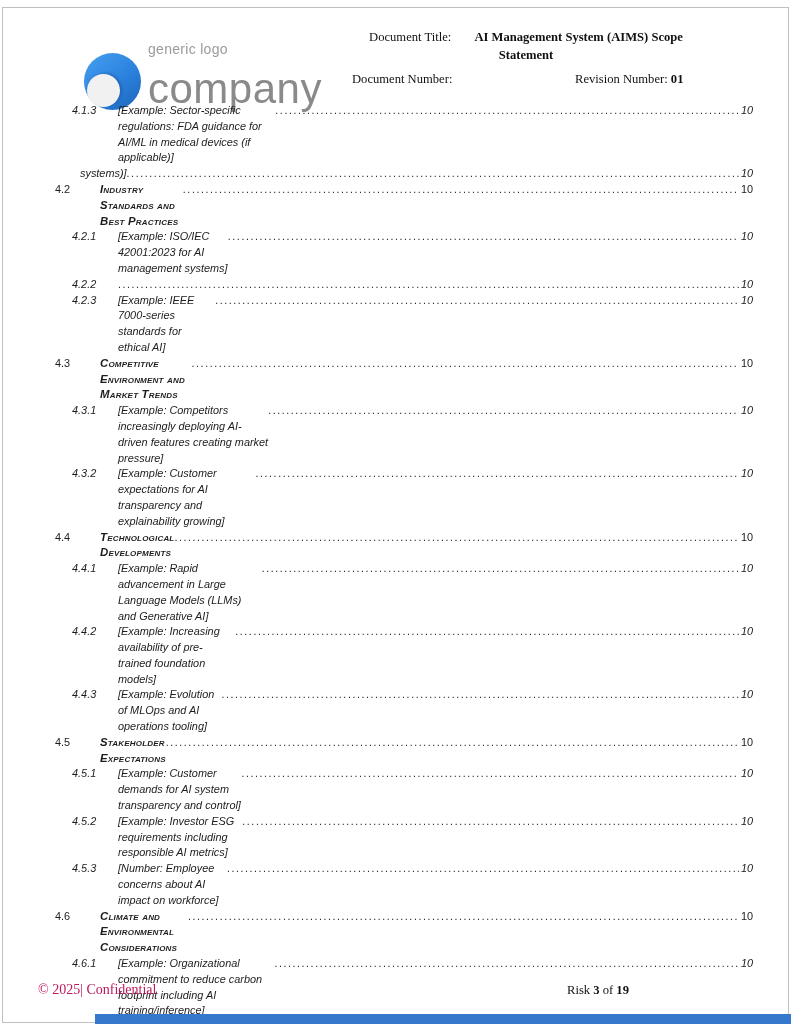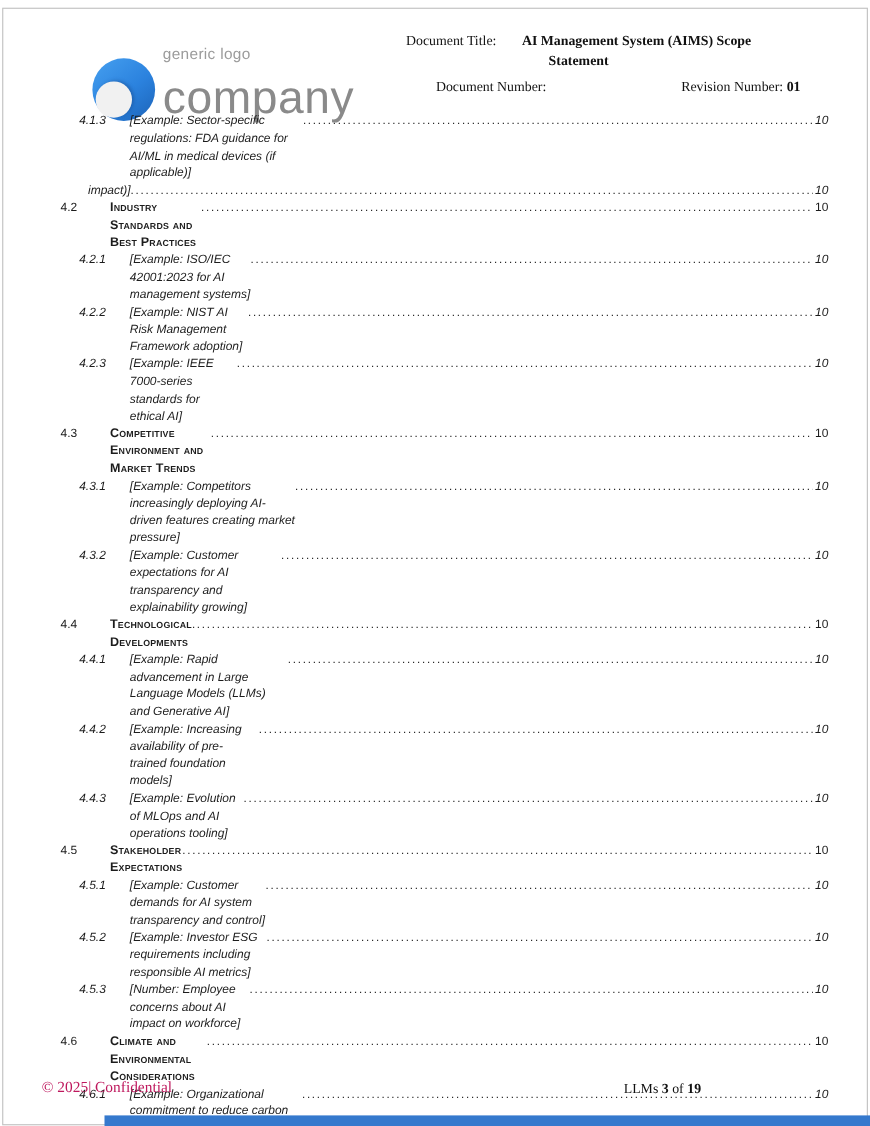--- a/index.html
+++ b/index.html
@@ -26,40 +26,40 @@
   .logo-text { margin-left:7px; padding-top:9px; line-height:1; }
   .logo-line1 { font-size:14px; color:#9b9b9b; letter-spacing:0.3px; }
   .logo-line2 { font-size:42px; color:#8a8a8a; letter-spacing:0.5px; margin-top:12px; }
 
   .header-meta {
     position:absolute; left:352px; top:28px; width:420px;
     font-family:"Liberation Serif", serif; font-size:12.6px; color:#111;
   }
   .title-wrap { width:348px; text-align:center; line-height:1.45; }
   .title-wrap b { font-weight:700;margin-left:20px; }
-  .meta-row { display:flex; margin-top:7px;justify-content:center; }
+  .meta-row { display:flex; margin-top:7px; }
   .meta-doc-number { width:223px; flex:none; }
   .meta-revision b { font-weight:700; }
 
   
   .toc { position:absolute; left:38px; right:38px; top:103px; }
   .trow { display:flex; align-items:baseline; font-size:10.9px; line-height:15.8px; }
   .trow .num { flex:none; }
   .trow .pg { flex:none; margin-left:2px; }
   .leader { flex:1 1 auto; overflow:hidden; white-space:nowrap; min-width:8px; font-style:normal; }
   .leader::after {
     content:"..............................................................................................................................................................................................................................................................................................................";
     letter-spacing:1.6px; font-size:10.5px;
   }
   
   .l3 { font-style:italic; }
   .l3 .num { margin-left:34px; width:46px; }
   
   .l2 .num { margin-left:17px; width:45px; }
-  .l2 .ttl { font-weight:700; font-variant:small-caps; letter-spacing:0.2px; font-size:11.4px; }
+  .l2 .ttl { font-weight:700; font-variant:small-caps; letter-spacing:0.2px; font-size:11.4px;font-style:italic; }
   
   .nolead .ttl { flex:1 1 auto; }
   .cont .ttl2 { margin-left:42px; }
 
   
   .footer-left {
     position:absolute; left:38px; bottom:26px;
     font-family:"Liberation Serif", serif; font-size:14px; color:#be185d;
   }
   .footer-right {
@@ -95,39 +95,38 @@
 </div>
 
 <div class="toc" id="toc">
     <div class="trow l3">
       <span class="num">4.1.3</span>
       <span class="ttl">[Example: Sector-specific regulations: FDA guidance for AI/ML in medical devices (if applicable)]</span>
       <span class="leader"></span>
       <span class="pg">10</span>
     </div>
     <div class="trow cont l3">
-      <span class="ttl2">impact)]</span>
+      <span class="ttl2">systems)]</span>
       <span class="leader"></span>
       <span class="pg">10</span>
     </div>
     <div class="trow l2">
       <span class="num">4.2</span>
       <span class="ttl">Industry Standards and Best Practices</span>
       <span class="leader"></span>
       <span class="pg">10</span>
     </div>
     <div class="trow l3">
       <span class="num">4.2.1</span>
       <span class="ttl">[Example: ISO/IEC 42001:2023 for AI management systems]</span>
       <span class="leader"></span>
       <span class="pg">10</span>
     </div>
     <div class="trow l3">
       <span class="num">4.2.2</span>
-      <span class="ttl">[Example: NIST AI Risk Management Framework adoption]</span>
       <span class="leader"></span>
       <span class="pg">10</span>
     </div>
     <div class="trow l3">
       <span class="num">4.2.3</span>
       <span class="ttl">[Example: IEEE 7000-series standards for ethical AI]</span>
       <span class="leader"></span>
       <span class="pg">10</span>
     </div>
     <div class="trow l2">
@@ -205,16 +204,16 @@
     <div class="trow l3">
       <span class="num">4.6.1</span>
       <span class="ttl">[Example: Organizational commitment to reduce carbon footprint including AI training/inference]</span>
       <span class="leader"></span>
       <span class="pg">10</span>
     </div>
   </div>
 
 <div class="footer-left">© 2025| Confidential</div>
 <div class="footer-right">
-  <span>LLMs </span><b>3</b><span> of </span><b>19</b>
+  <span>Risk </span><b>3</b><span> of </span><b>19</b>
 </div>
 
 <div class="bottom-bar" style="background: rgb(53, 121, 205);"></div>
 
 </body></html>

